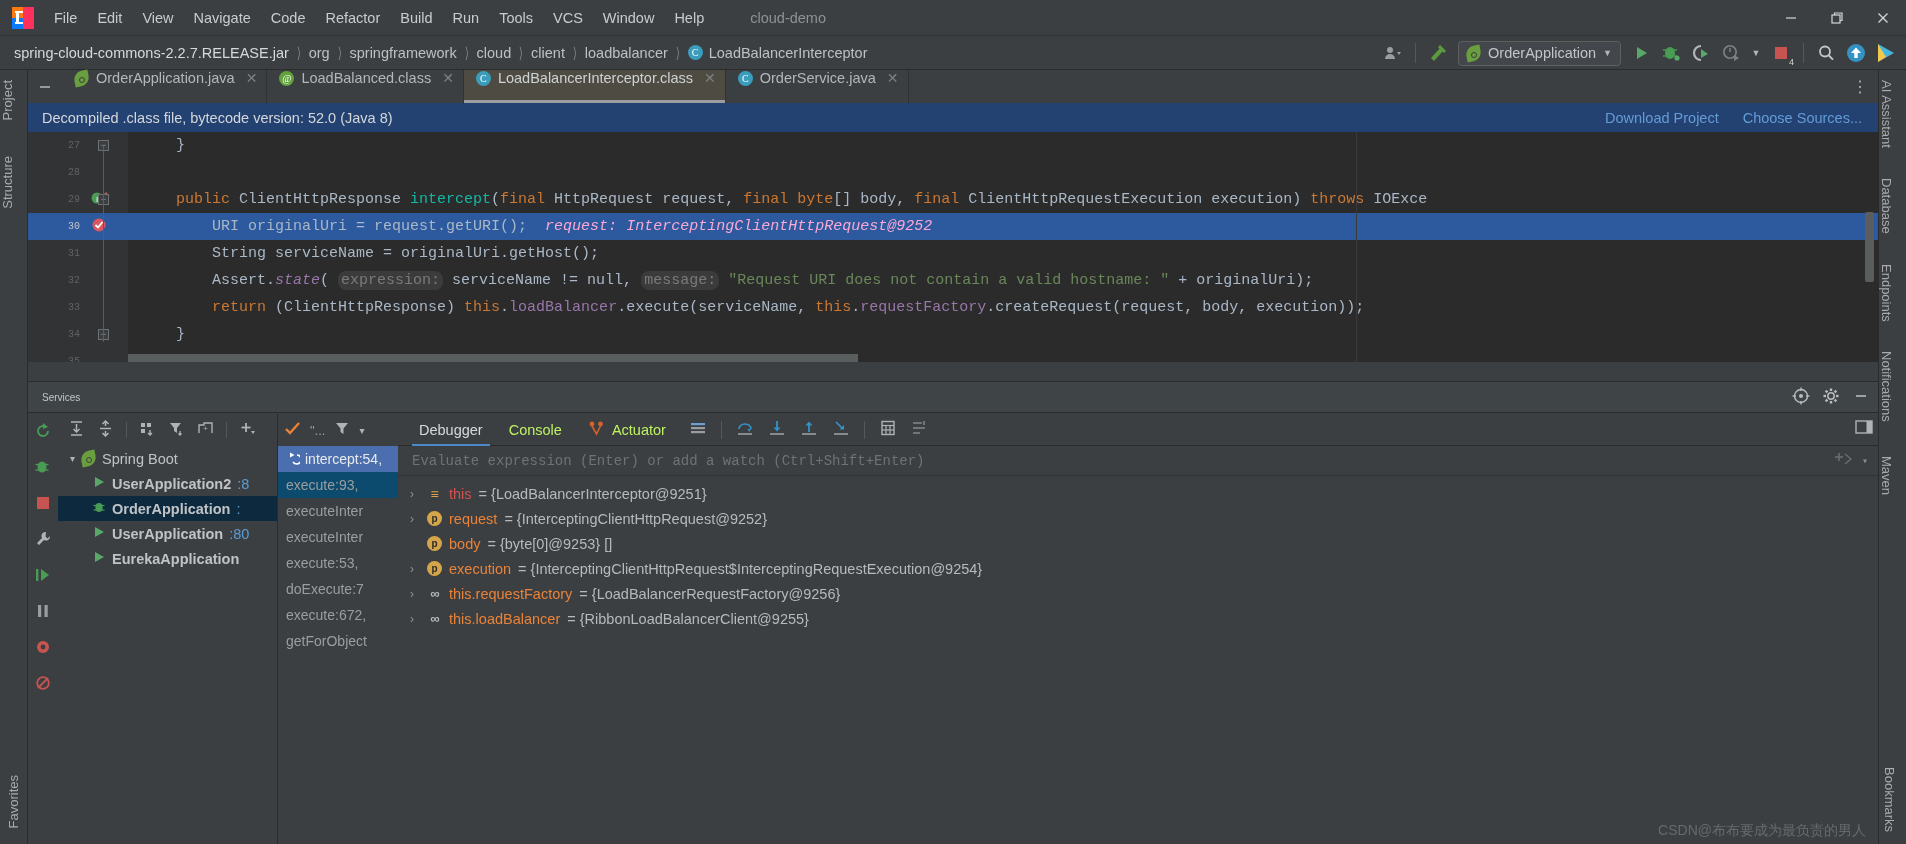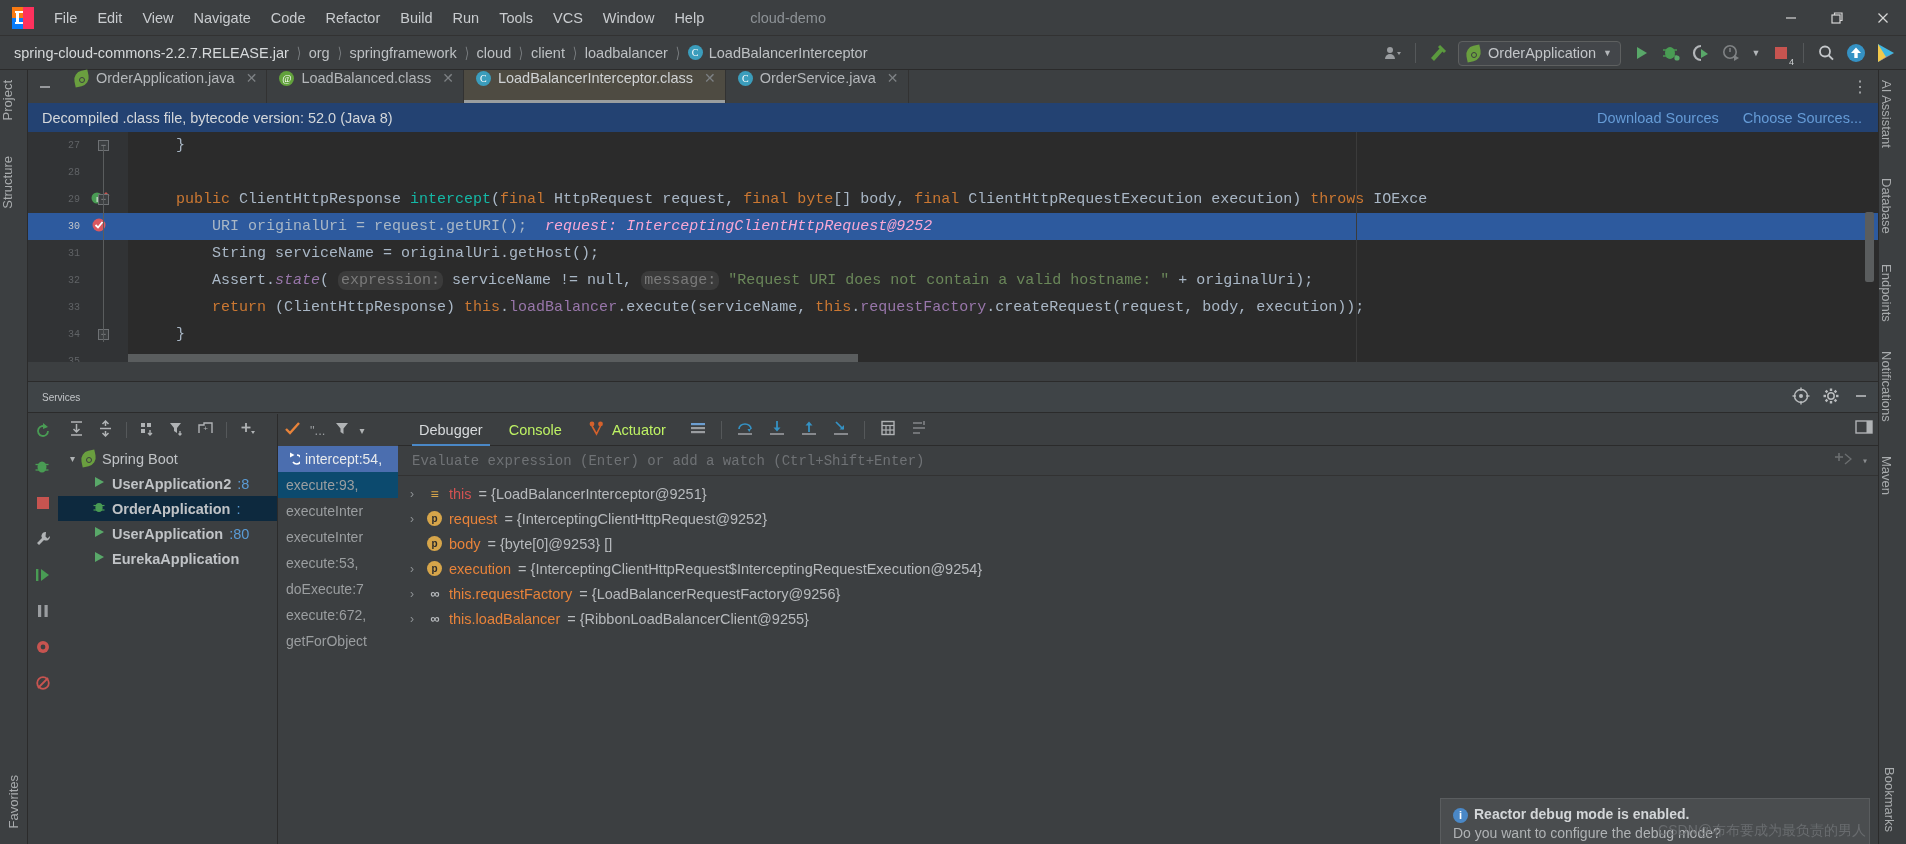--- a/index.html
+++ b/index.html
@@ -363,21 +363,21 @@
         <span class="x">✕</span>
       </div>
       <div class="tabs-right">
         <div class="tb-btn" style="color:#aeb1b3;font-size:16px;line-height:8px;">⋮</div>
       </div>
     </div>
 
     <div class="notif">
       <span>Decompiled .class file, bytecode version: 52.0 (Java 8)</span>
       <span class="links">
-        <a href="#">Download Sources</a>
+        <a href="#">Download Project</a>
         <a href="#">Choose Sources...</a>
       </span>
     </div>
 
     <div class="editorwrap">
       <div class="gutter">
         <div class="gline">
             <span class="gnum">27</span>
             <span class="fold">−</span>
           </div>
@@ -745,21 +745,15 @@
           <svg width="20" height="20" viewBox="0 0 20 20">
               <rect x="2" y="4" width="16" height="12" fill="none" stroke="#b0b3b5" stroke-width="1.4"></rect>
               <rect x="12.5" y="4" width="5.5" height="12" fill="#b0b3b5"></rect>
             </svg>
         </div>
       </div>
 
     </div>
   </div>
 
-  <div class="toast">
-    <div class="t1">
-      <span class="i">i</span><span>Reactor debug mode is enabled.</span>
-    </div>
-    <div class="t2">Do you want to configure the debug mode?</div>
-  </div>
   <div class="watermark">CSDN@布布要成为最负责的男人</div>
 
 </div>
 
 </body></html>

